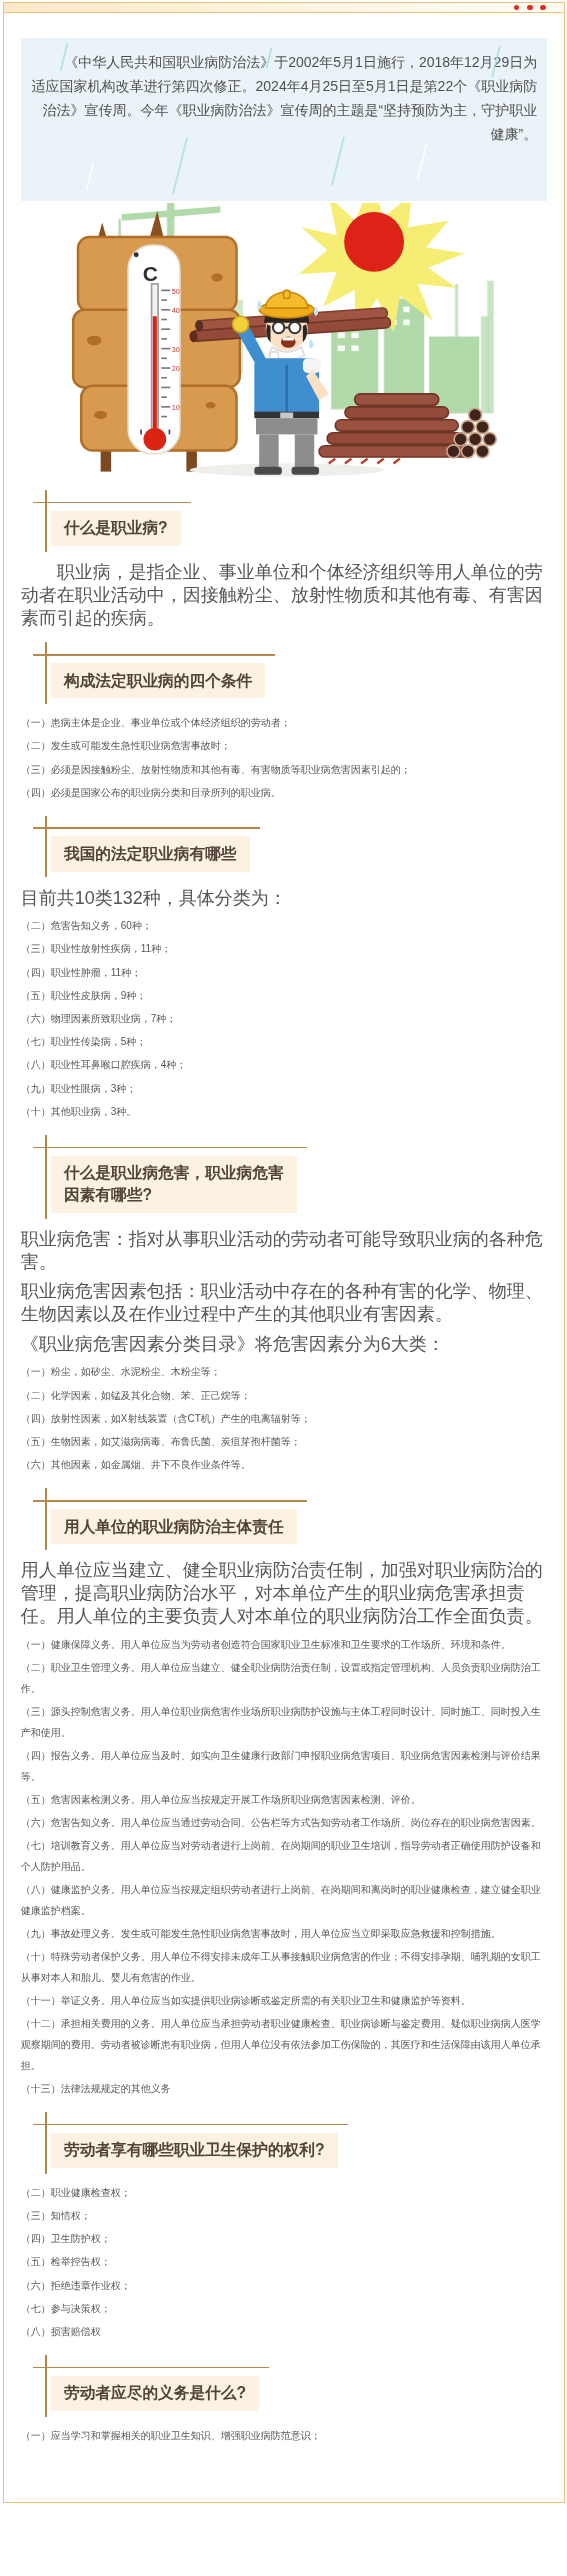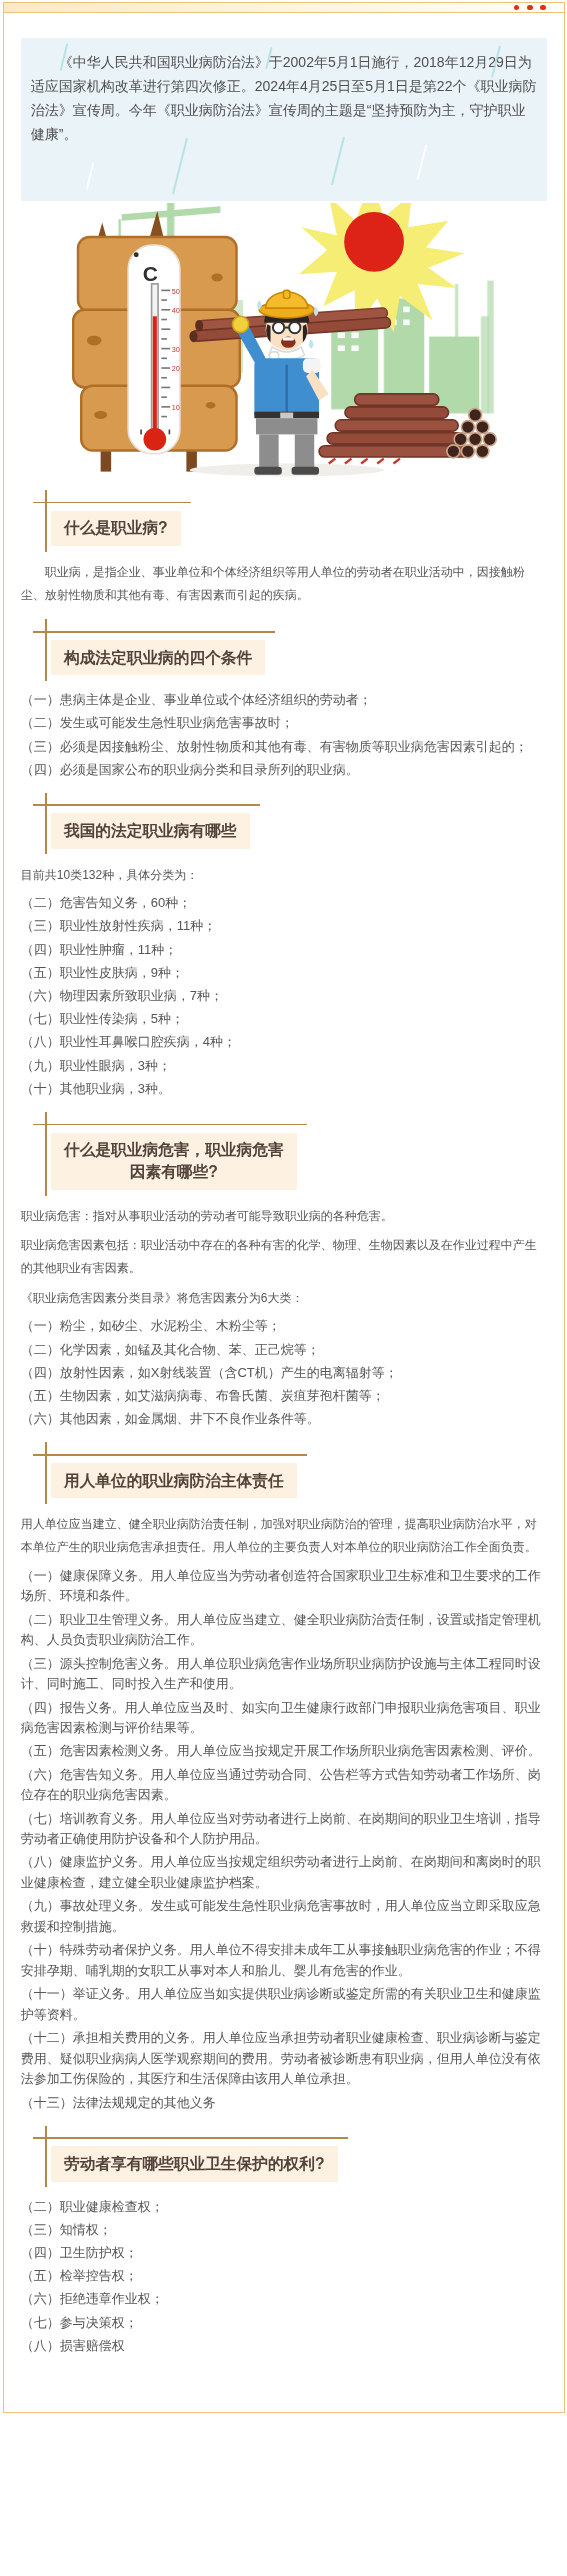--- a/index.html
+++ b/index.html
@@ -44,20 +44,21 @@
     background:var(--introbg);
     padding:11.6px 10px 55px 10px;
     overflow:hidden;
   }
   .intro p{
     margin:0;
     text-indent:2em;
     font-size:14px;
     line-height:24px;
     color:#4f4f4f;
+    text-align:right;
   }
   .streak{
     position:absolute;
     width:1.7px;
     background:rgba(167,221,224,0.75);
     transform:rotate(14deg);
     border-radius:1.7px;
   }
   .s1{left:8%;top:5px;height:28px;}
   .s2{left:30%;top:99px;height:58px;}
@@ -90,32 +91,31 @@
   .sec-title{
     margin:0;
     display:inline-block;
     background:var(--headbg);
     padding:6.6px 13.2px;
     font-size:15.7px;
     font-weight:bold;
     color:var(--headtext);
     line-height:22px;
     white-space:pre-line;
-    text-align:center;
   }
   .sec-body{margin-top:15px;}
   .para{
     margin:6.6px 0;
-    font-size:12px;
+    font-size:18px;
     line-height:23px;
   }
   .para.indent{text-indent:2em;}
   .item{
     margin:2.5px 0;
-    font-size:13px;
+    font-size:10px;
     line-height:20.7px;
   }
 </style>
 </head>
 <body>
 
 <div class="frame">
   <div class="titlebar">
     <span class="dot"></span>
     <span class="dot"></span>
@@ -393,16 +393,26 @@
             <p class="item">（二）职业健康检查权；</p>
             <p class="item">（三）知情权；</p>
             <p class="item">（四）卫生防护权；</p>
             <p class="item">（五）检举控告权；</p>
             <p class="item">（六）拒绝违章作业权；</p>
             <p class="item">（七）参与决策权；</p>
             <p class="item">（八）损害赔偿权</p>
           </div>
   </section>
 
+  <section class="sec">
+    <div class="sec-head">
+      <span class="h-line"></span>
+      <span class="v-line"></span>
+      <h2 class="sec-title">劳动者应尽的义务是什么?</h2>
+    </div>
+    <div class="sec-body">
+            <p class="item">（一）应当学习和掌握相关的职业卫生知识、增强职业病防范意识；</p>
+          </div>
+  </section>
 </main>
   </div>
 </div>
 
 
 </body></html>

